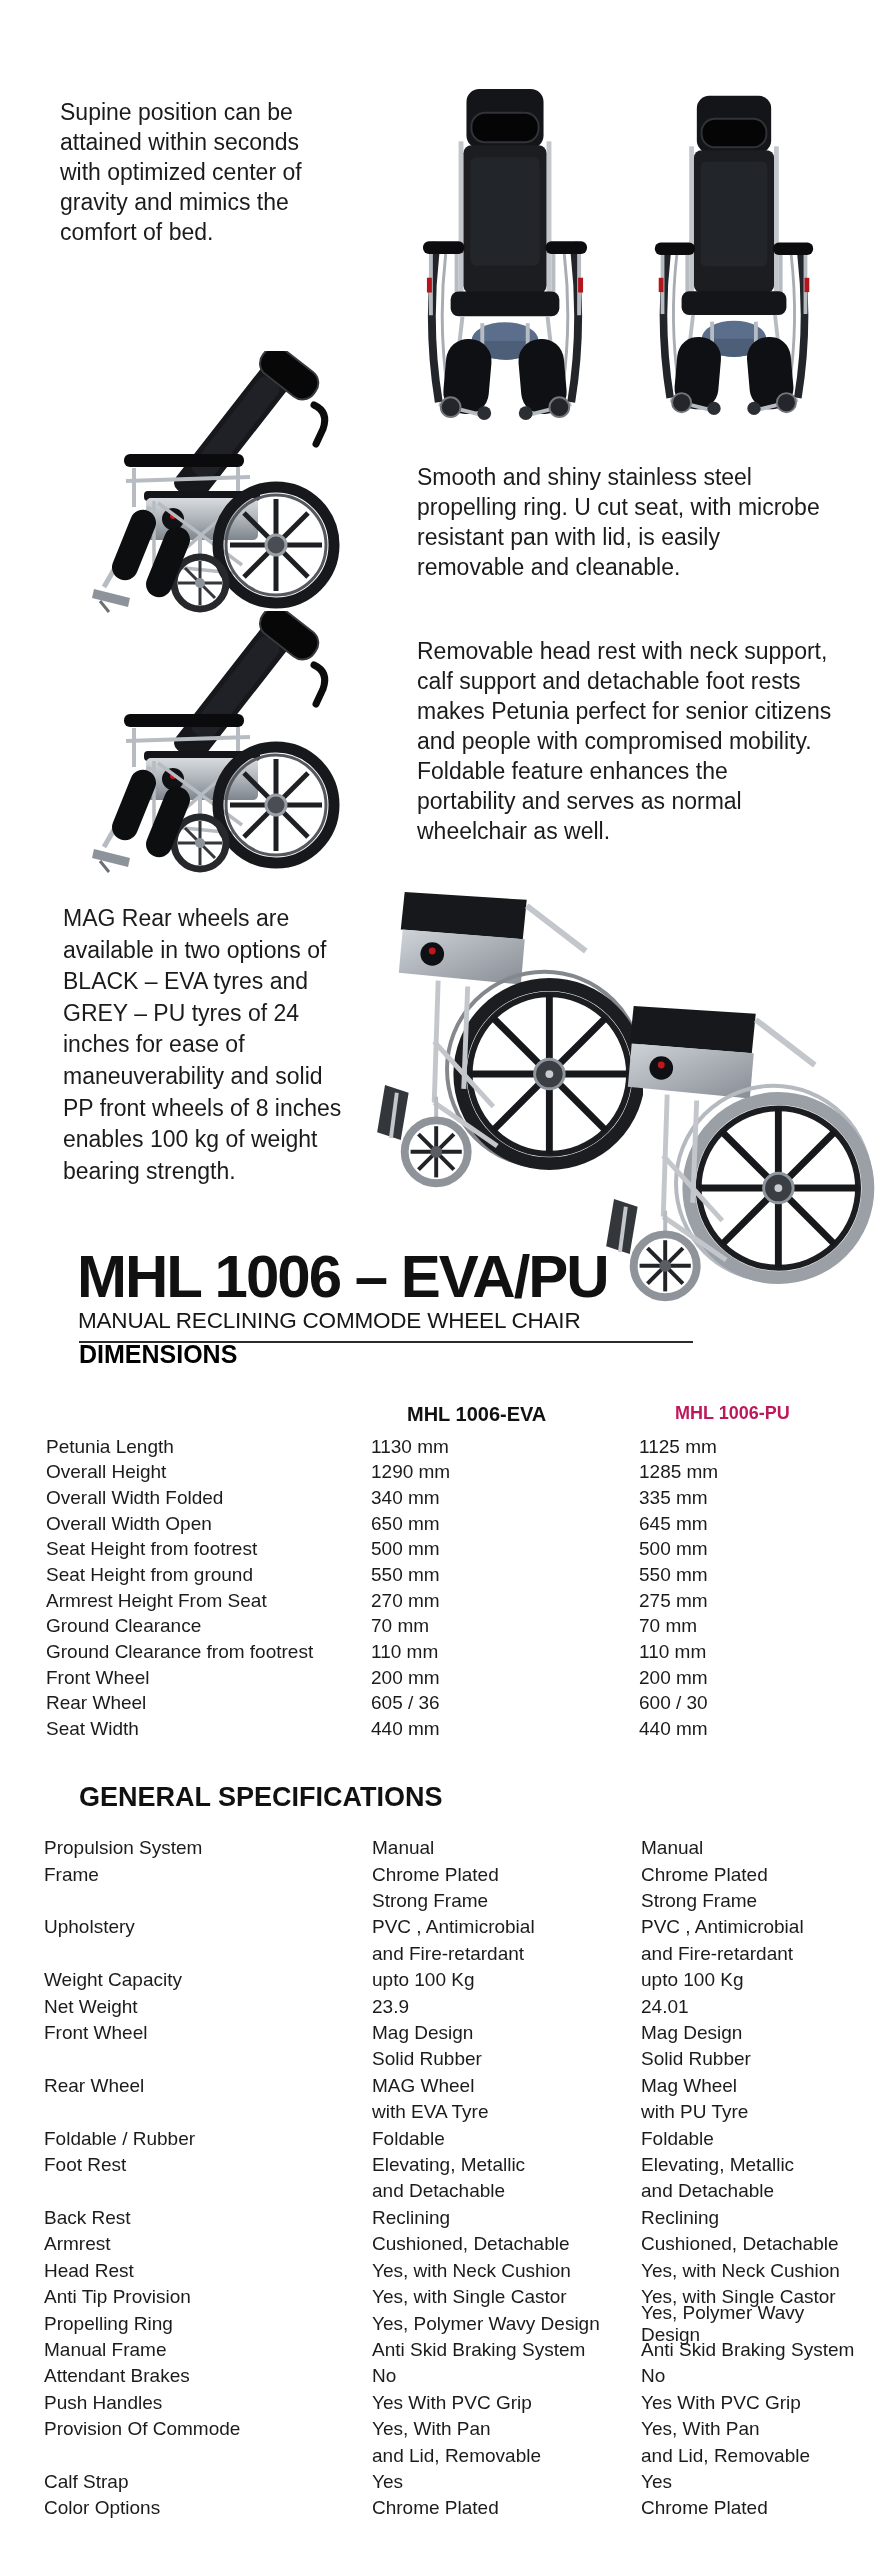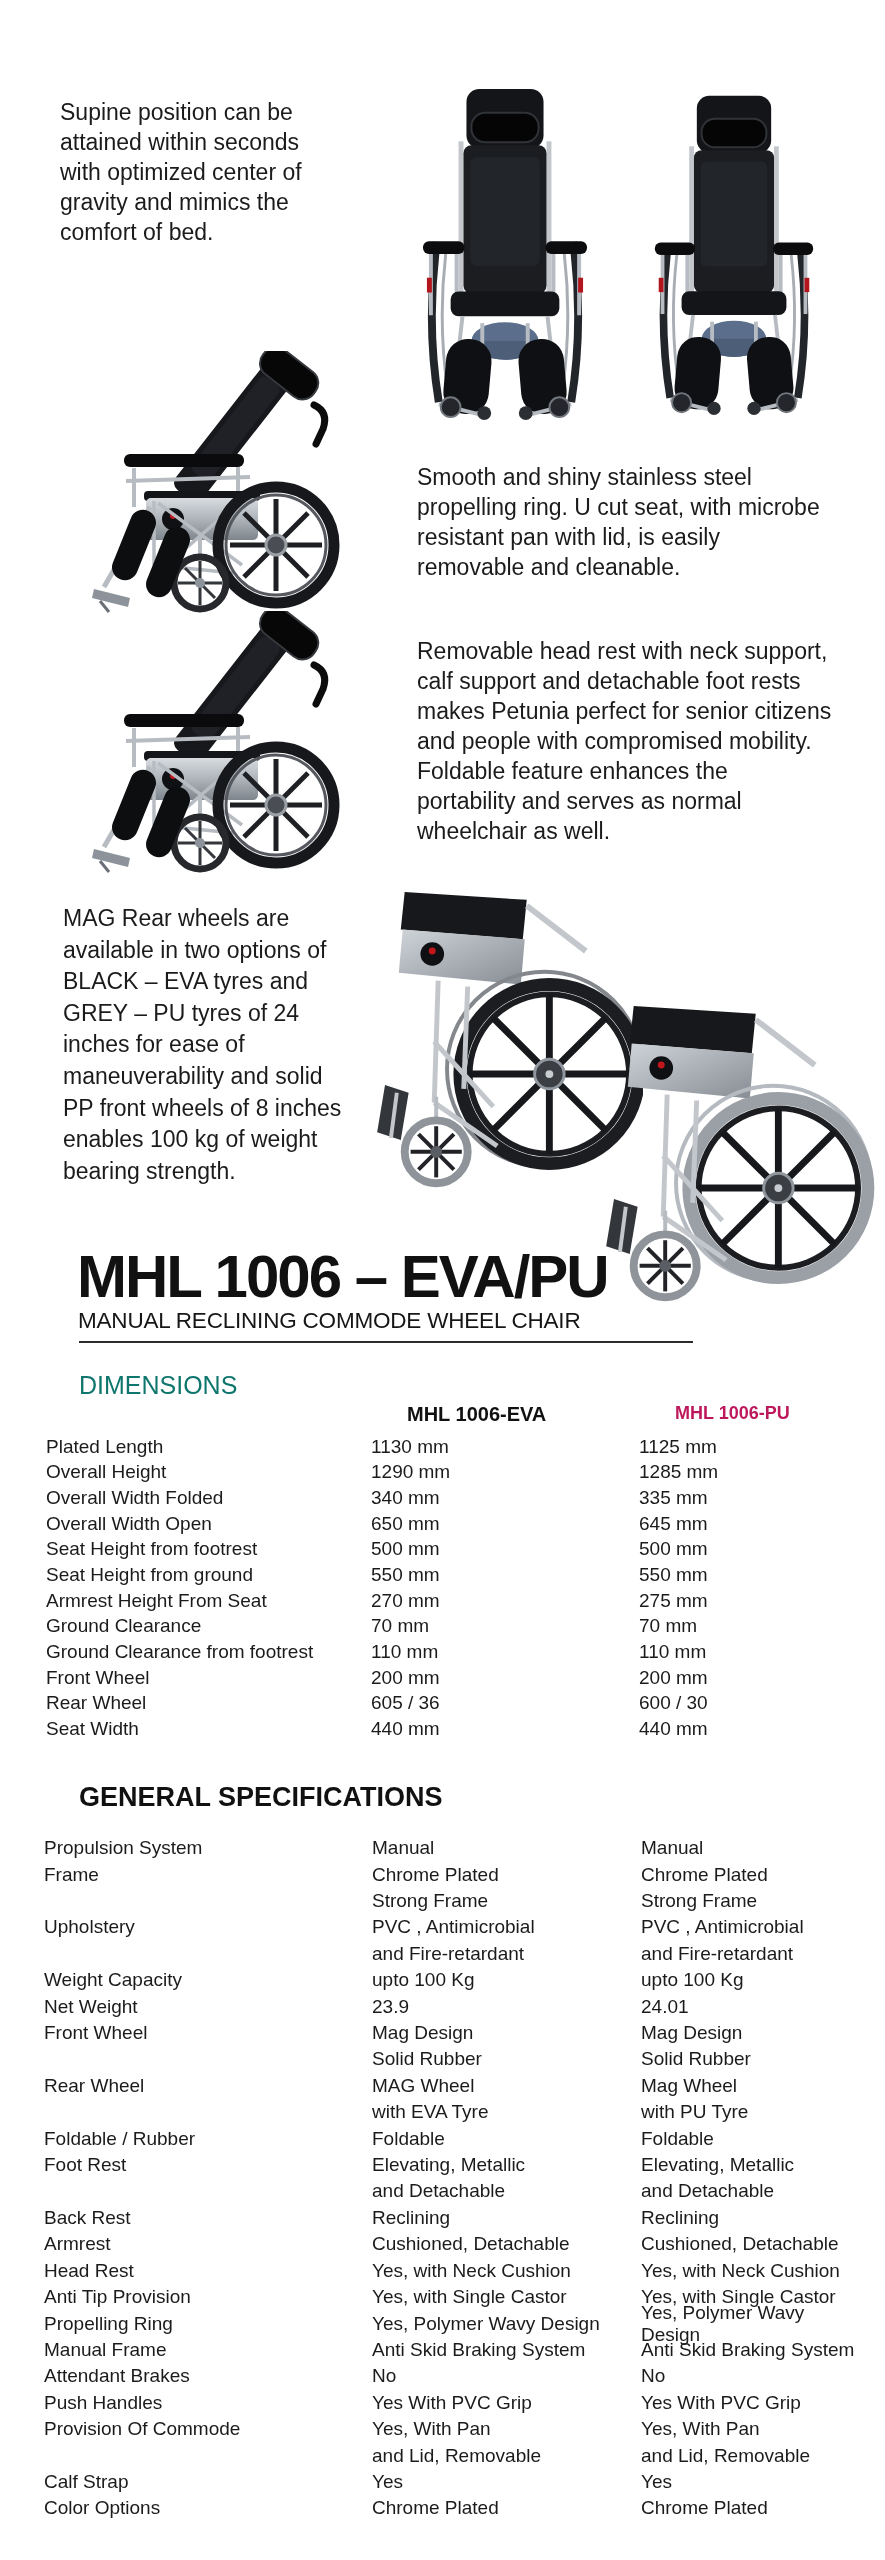--- a/index.html
+++ b/index.html
@@ -12,21 +12,21 @@
   .para{position:absolute; white-space:pre-line; font-size:23px; line-height:30px; color:#1b1b1b;}
   #para-supine{left:60px; top:97px;}
   #para-propelling{left:417px; top:462px;}
   #para-headrest{left:417px; top:636px;}
   #para-mag{left:63px; top:903px; line-height:31.6px;}
 
   #product-title{left:41px; top:1242px; font-size:60px; font-weight:bold; letter-spacing:-2px; color:#111;}
   #product-subtitle{left:42px; top:1308px; font-size:22.5px; letter-spacing:-0.2px; color:#161616;}
   #title-rule{left:43px; top:1341px; width:614px; height:2px; background:#2b2b2b;}
 
-  #dimensions-heading{left:43px; top:1371px; font-size:25px; font-weight:normal; color:#0f766e;}
+  #dimensions-heading{left:43px; top:1340px; font-size:25px; font-weight:bold; color:#000000;}
   #col-header-eva{left:371px; top:1403px; font-size:20px; font-weight:bold; color:#111;}
   #col-header-pu{left:639px; top:1403px; font-size:18px; font-weight:bold; color:#be185d;}
 
   #specs-heading{left:43px; top:1782px; font-size:27px; font-weight:bold; color:#111;}
 
   .table{position:absolute; font-size:19px; color:#1b1b1b;}
   #dimensions-rows{left:46px; top:1434px; width:800px;}
   #specs-rows{left:44px; top:1835px; width:820px;}
   .trow{display:flex; align-items:center;}
   #dimensions-rows .trow{height:25.66px;}
@@ -353,21 +353,21 @@
 
   <div class="abs" id="product-title">MHL 1006 – EVA/PU</div>
   <div class="abs" id="product-subtitle">MANUAL RECLINING COMMODE WHEEL CHAIR</div>
   <div class="abs" id="title-rule"></div>
 
   <div class="abs" id="dimensions-heading">DIMENSIONS</div>
   <div class="abs" id="col-header-eva">MHL 1006-EVA</div>
   <div class="abs" id="col-header-pu">MHL 1006-PU</div>
   <div class="table" id="dimensions-rows">
       <div class="trow">
-        <span class="c0">Plated Length</span>
+        <span class="c0">Petunia Length</span>
         <span class="c1">1130 mm</span>
         <span class="c2">1125 mm</span>
       </div>
       <div class="trow">
         <span class="c0">Overall Height</span>
         <span class="c1">1290 mm</span>
         <span class="c2">1285 mm</span>
       </div>
       <div class="trow">
         <span class="c0">Overall Width Folded</span>

